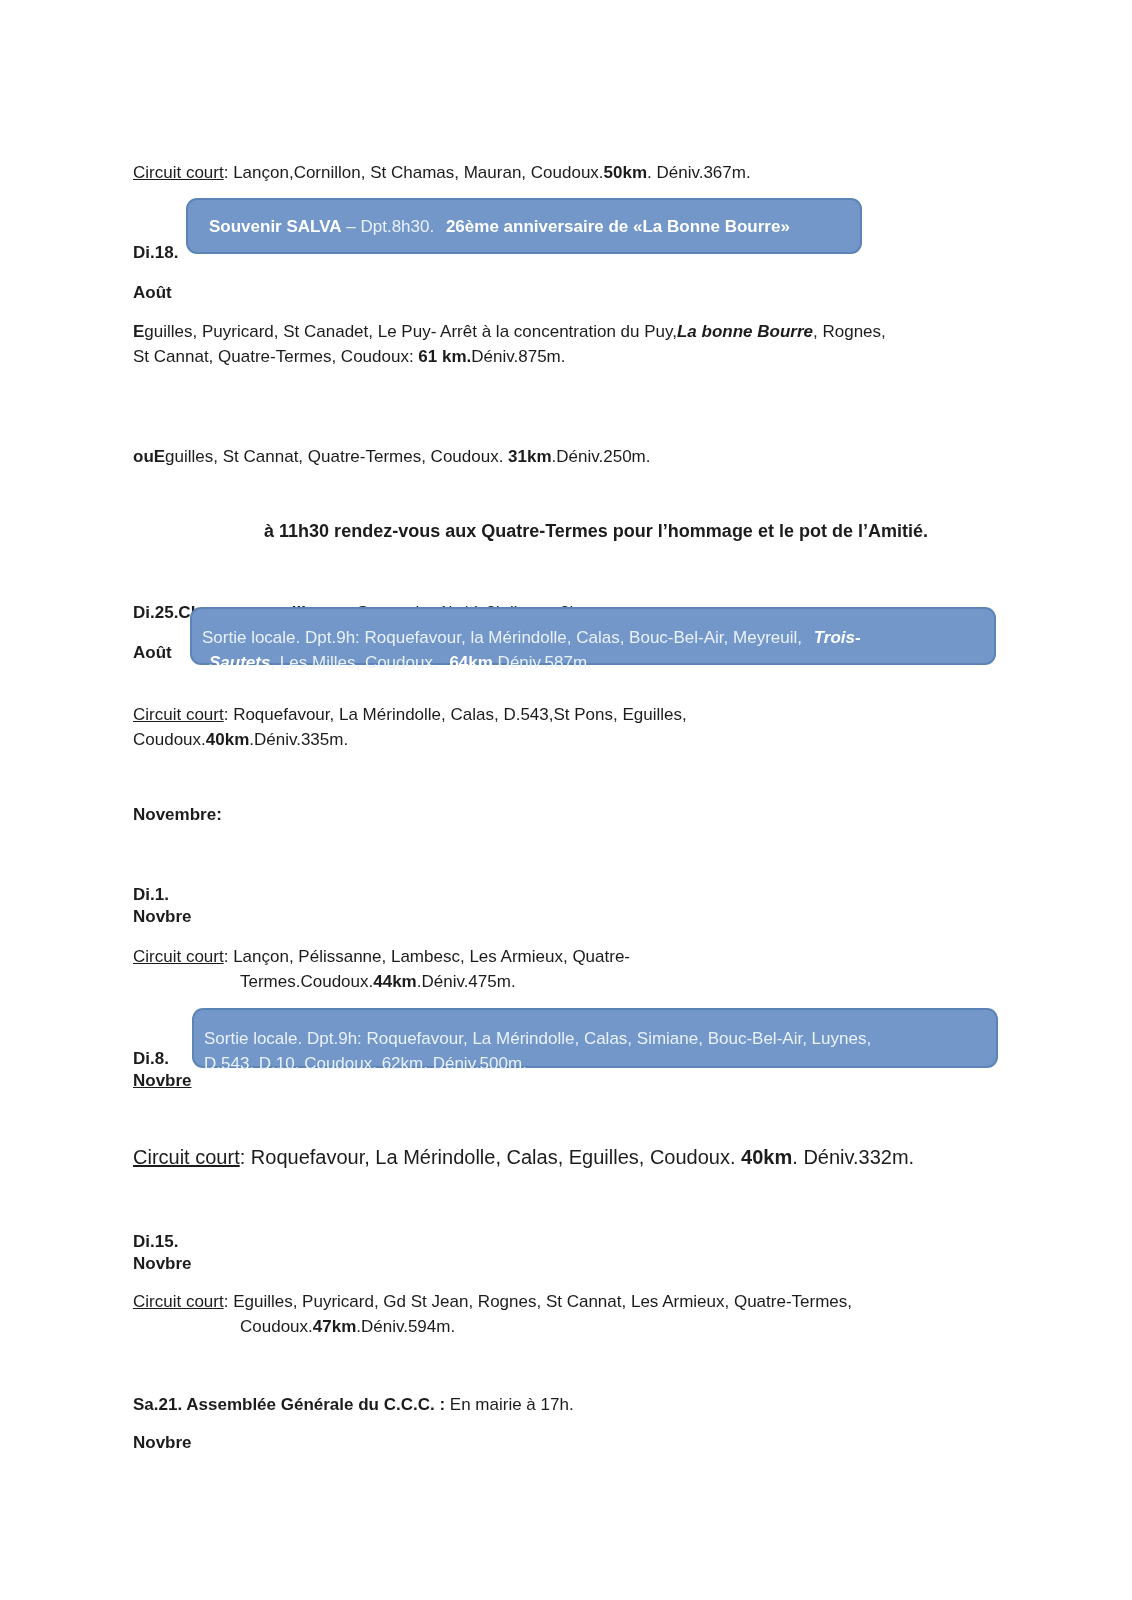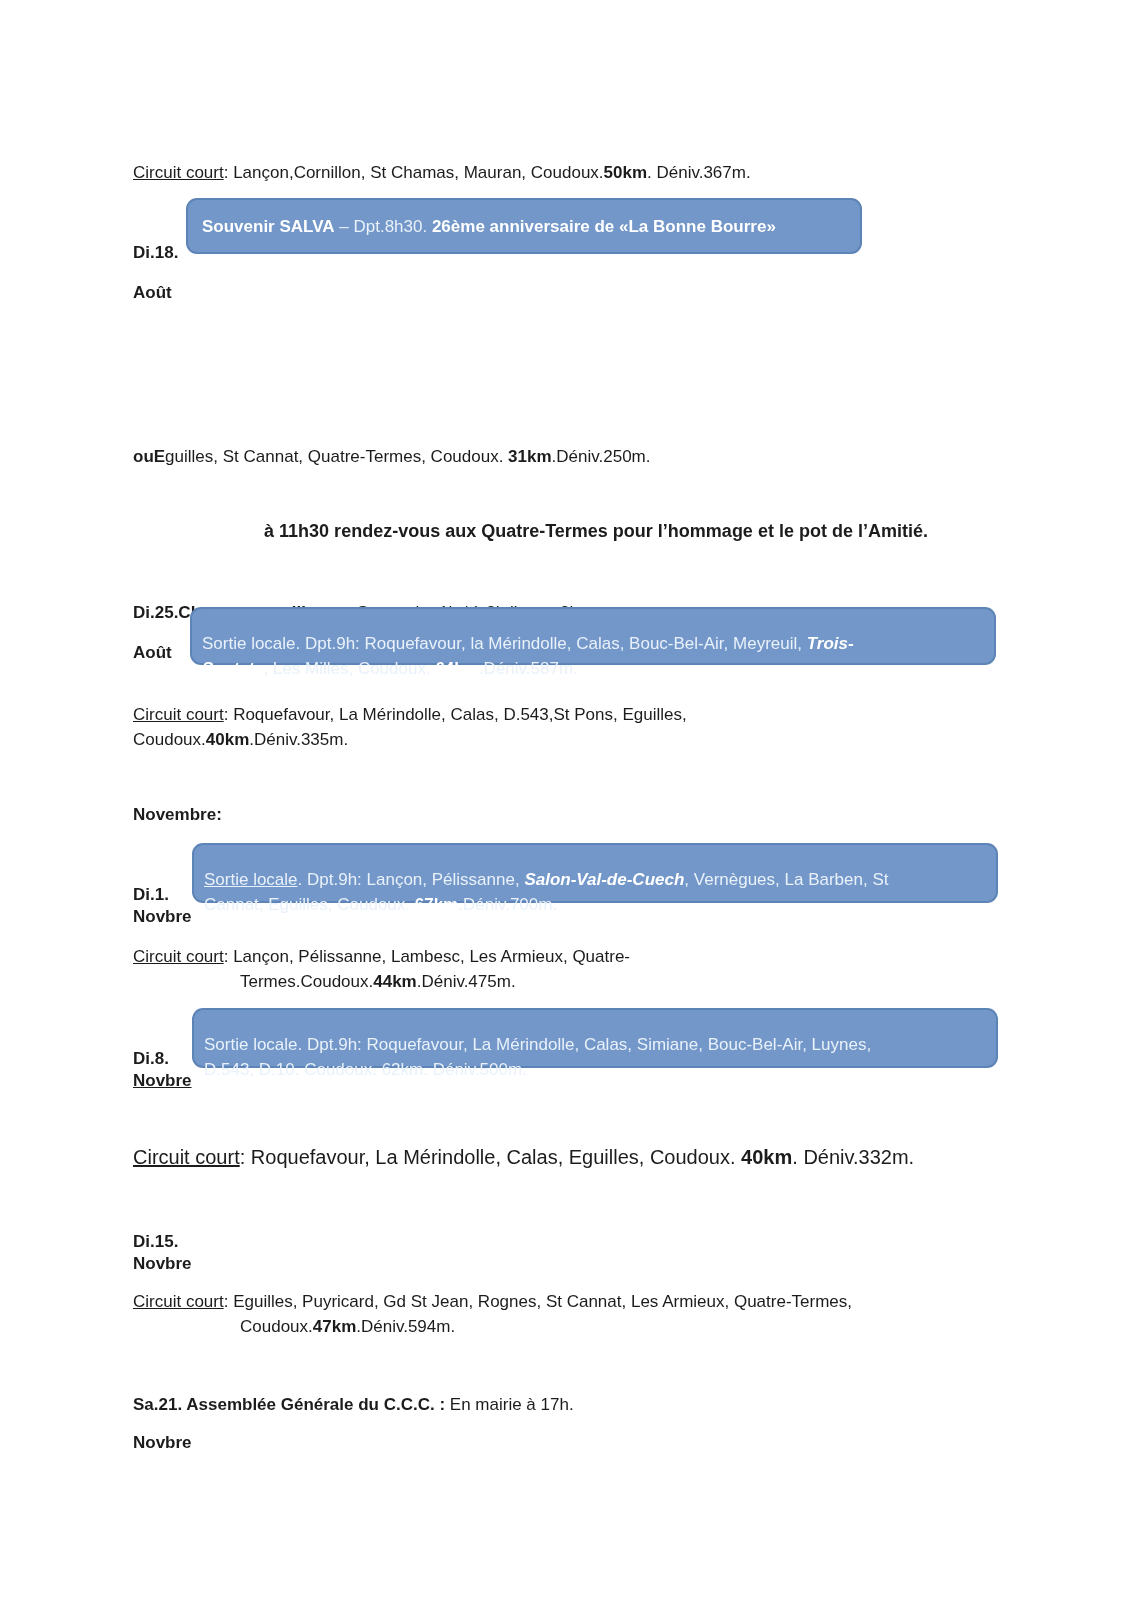--- a/index.html
+++ b/index.html
@@ -24,25 +24,25 @@
   .block{position:absolute;margin-top:24px;}
   .label{font-weight:700;white-space:nowrap;}
   .u-label{text-decoration:underline;}
   .bluebox{
     position:absolute;
     background:var(--box-fill);
     border:2px solid var(--box-border);
     border-radius:11px;
     color:var(--box-text);
     box-sizing:border-box;
-    padding:22px 10px 4px 10px;
+    padding:16px 10px 4px 10px;
     line-height:25px;
   }
   .bluebox.single{display:flex;align-items:center;padding:0 14px;}
-  .bluebox .run-b{color:var(--box-text-strong);}
+  .bluebox .run-b{color:var(--box-text-strong);margin-left:7px;}
   .run-b{font-weight:700;}
   .run-i{font-style:italic;}
   .run-u{text-decoration:underline;}
   .run-ind{margin-left:107px;}
   .center-line{width:1120px;left:0;text-align:center;font-weight:700;font-size:18px;padding-left:36px;}
   .big{font-size:20px;line-height:28px;}
 </style>
 </head>
 <body>
 
@@ -51,20 +51,21 @@
   <div class="block" style="left:133px;top:136px;width:920px"><span class="run-u">Circuit court</span><span>: Lançon,Cornillon, St Chamas, Mauran, Coudoux.</span><span class="run-b">50km</span><span>. Déniv.367m.</span></div>
 
   <div class="block label" style="left:133px;top:216px">Di.18.</div>
 
   <div class="bluebox single" style="left:186px;top:198px;width:676px;height:56px">
     <span><span class="run-b">Souvenir SALVA</span><span> – Dpt.8h30. </span><span class="run-b">26ème anniversaire de «La Bonne Bourre»</span></span>
   </div>
 
   <div class="block label" style="left:133px;top:256px">Août</div>
 
+  <div class="block" style="left:133px;top:295px;width:920px"><span class="run-b">E</span><span>guilles, Puyricard, St Canadet, Le Puy- Arrêt à la concentration du Puy,</span><span class="run-b run-i">La bonne Bourre</span><span>, Rognes,</span><br><span>St Cannat, Quatre-Termes, Coudoux: </span><span class="run-b">61 km.</span><span>Déniv.875m.</span></div>
 
 
   <div class="block" style="left:133px;top:420px;width:920px"><span class="run-b">ouE</span><span>guilles, St Cannat, Quatre-Termes, Coudoux. </span><span class="run-b">31km</span><span>.Déniv.250m.</span></div>
 
   <div class="block center-line" style="top:495px">à 11h30 rendez-vous aux Quatre-Termes pour l’hommage et le pot de l’Amitié.</div>
 
   <div class="block" style="left:133px;top:576px;width:920px"><span class="run-b">Di.25.Changement d’heure.</span><span> Soustraire 1h / à 3h il sera 2h.</span></div>
 
   <div class="block label" style="left:133px;top:616px">Août</div>
 
@@ -72,23 +73,20 @@
     <span><span>Sortie locale. Dpt.9h: Roquefavour, la Mérindolle, Calas, Bouc-Bel-Air, Meyreuil, </span><span class="run-b run-i">Trois-</span><br><span class="run-b run-i">Sautets</span><span>, Les Milles, Coudoux. </span><span class="run-b">64km</span><span>.Déniv.587m.</span></span>
   </div>
 
   <div class="block" style="left:133px;top:678px;width:920px"><span class="run-u">Circuit court</span><span>: Roquefavour, La Mérindolle, Calas, D.543,St Pons, Eguilles,</span><br><span>Coudoux.</span><span class="run-b">40km</span><span>.Déniv.335m.</span></div>
 
   <div class="block label" style="left:133px;top:778px">Novembre:</div>
 
   <div class="block label" style="left:133px;top:858px">Di.1.</div>
   <div class="block label" style="left:133px;top:880px">Novbre</div>
 
-  <div class="bluebox" style="left:192px;top:843px;width:806px;height:60px">
-    <span><span class="run-u">Sortie locale</span><span>. Dpt.9h: Lançon, Pélissanne, </span><span class="run-b run-i">Salon-Val-de-Cuech</span><span>, Vernègues, La Barben, St</span><br><span>Cannat, Eguilles, Coudoux. </span><span class="run-b">67km</span><span>.Déniv.700m.</span></span>
-  </div>
 
   <div class="block" style="left:133px;top:920px;width:920px"><span class="run-u">Circuit court</span><span>: Lançon, Pélissanne, Lambesc, Les Armieux, Quatre-</span><br><span class="run-ind">Termes.Coudoux.</span><span class="run-b">44km</span><span>.Déniv.475m.</span></div>
 
   <div class="block label" style="left:133px;top:1022px">Di.8.</div>
   <div class="block label u-label" style="left:133px;top:1044px">Novbre</div>
 
   <div class="bluebox" style="left:192px;top:1008px;width:806px;height:60px">
     <span><span>Sortie locale. Dpt.9h: Roquefavour, La Mérindolle, Calas, Simiane, Bouc-Bel-Air, Luynes,</span><br><span>D.543, D.10. Coudoux. 62km. Déniv.500m.</span></span>
   </div>
 

